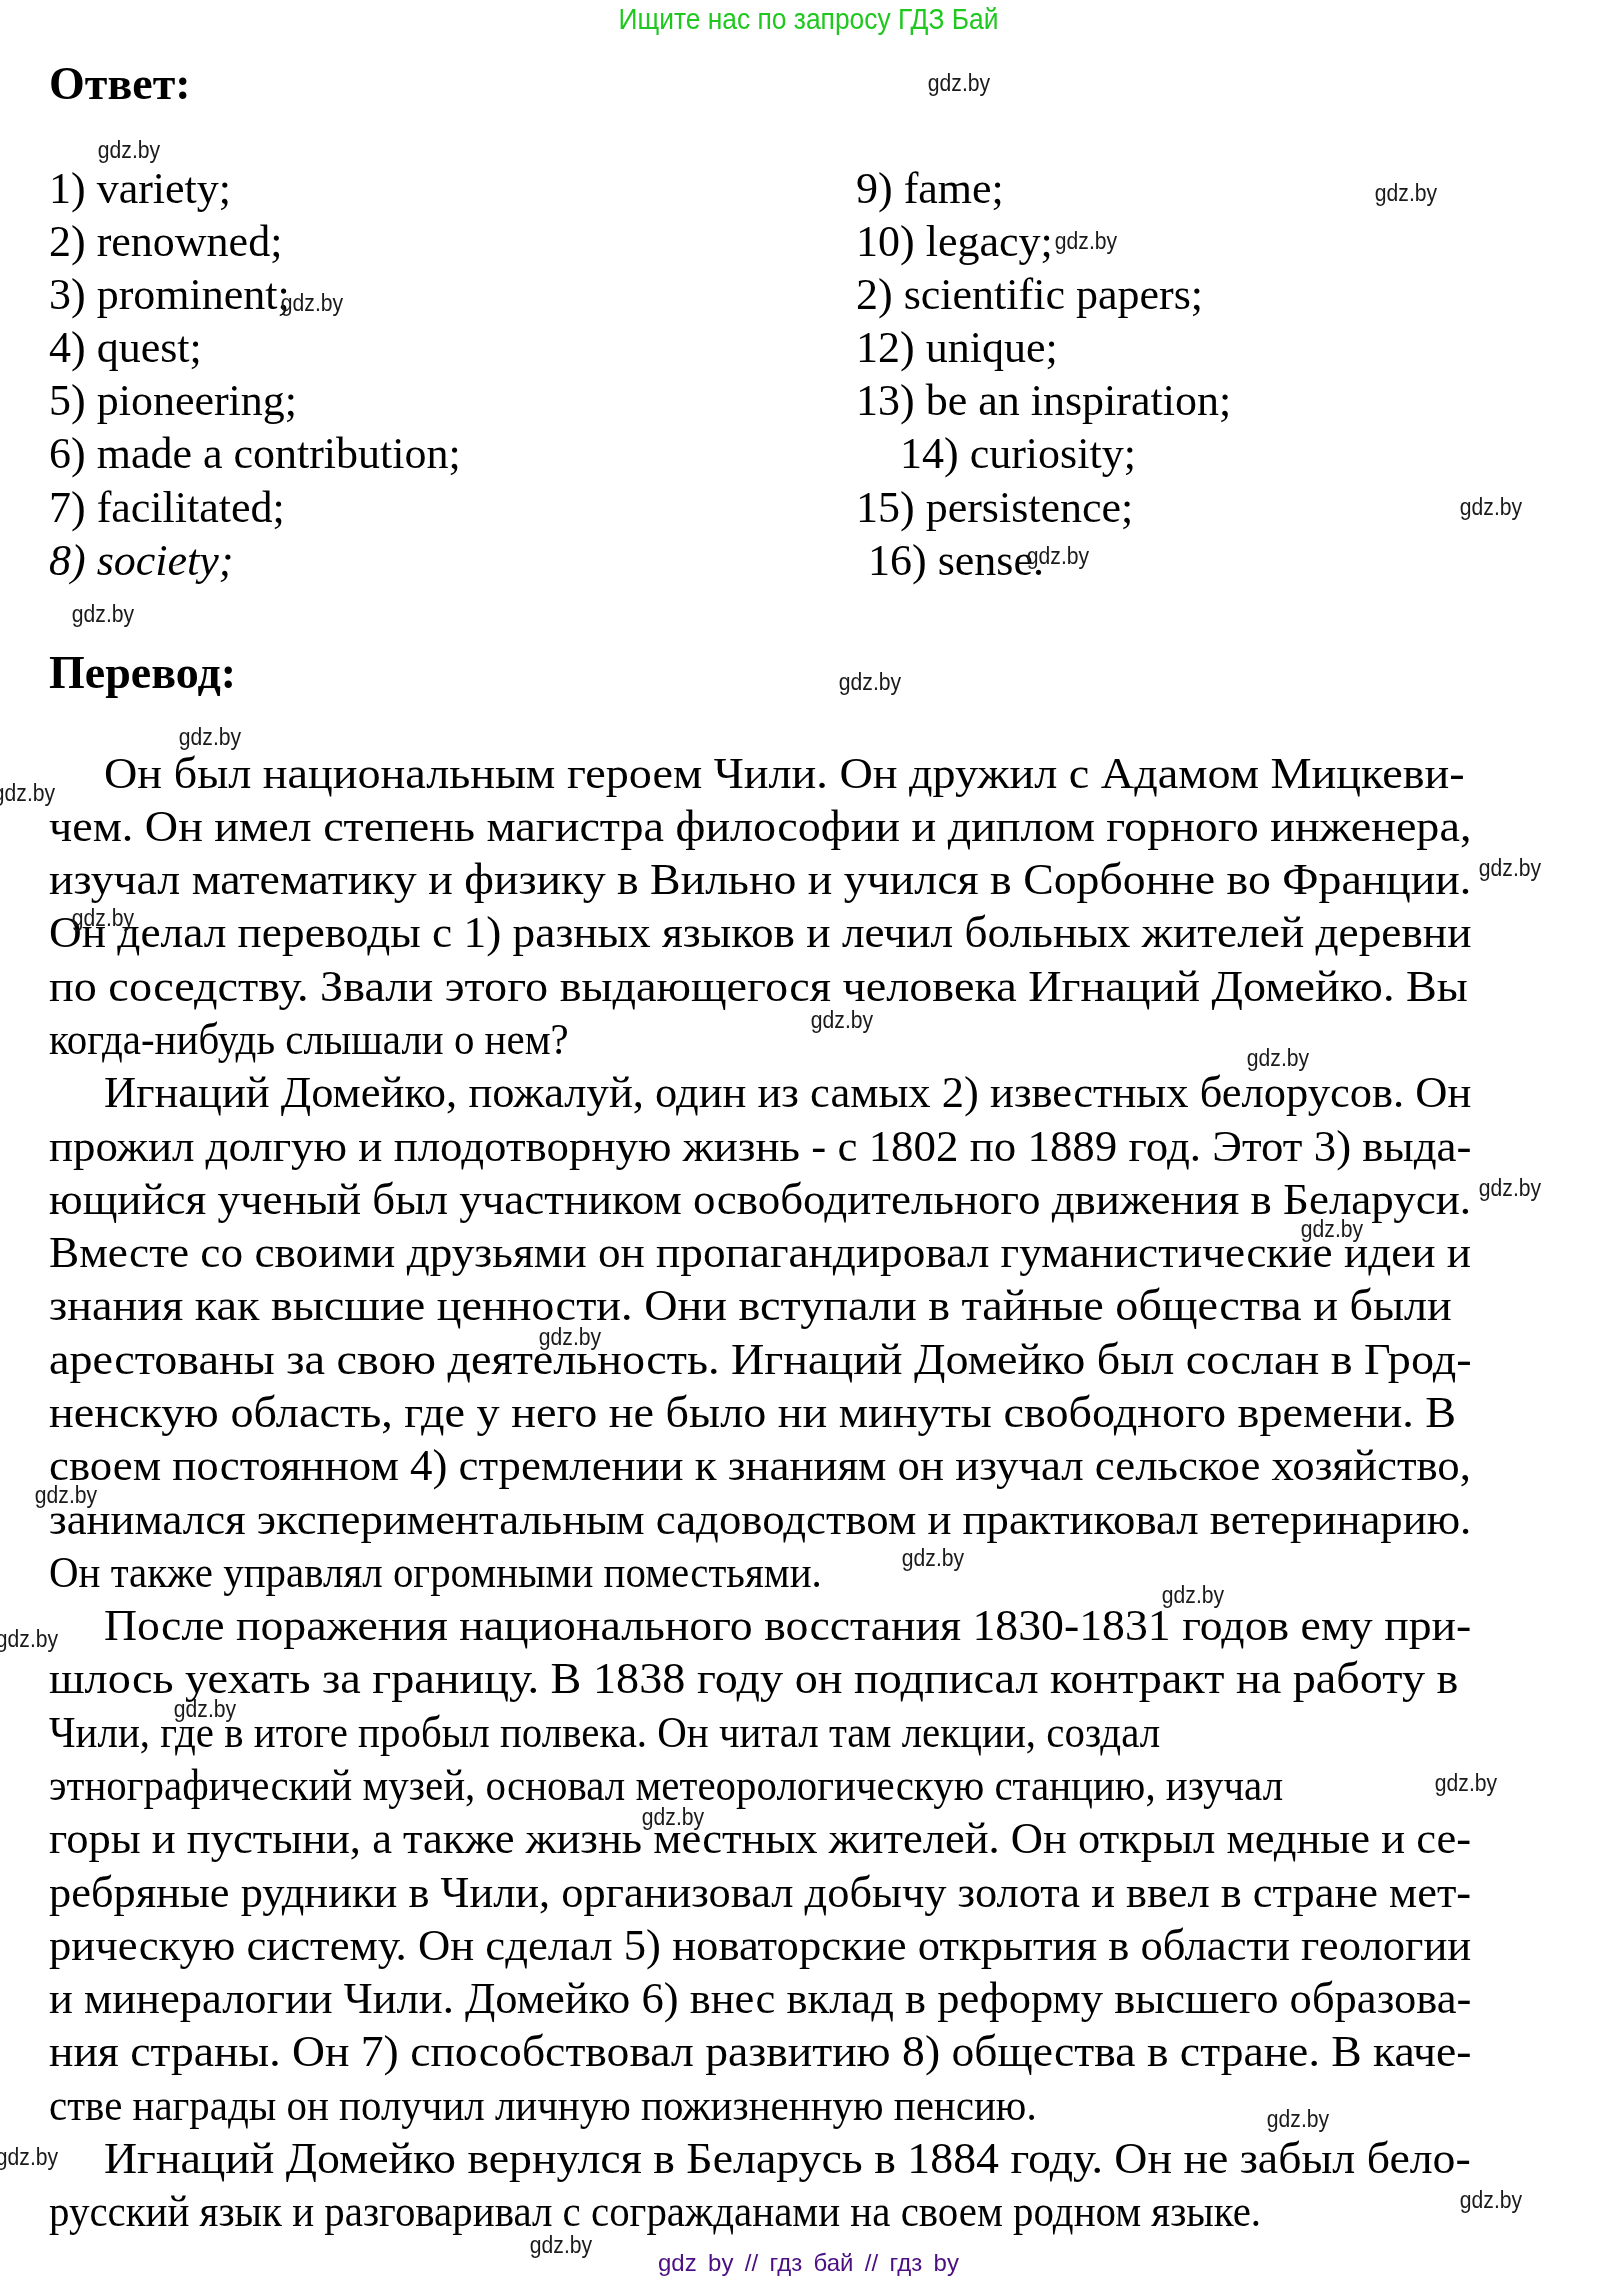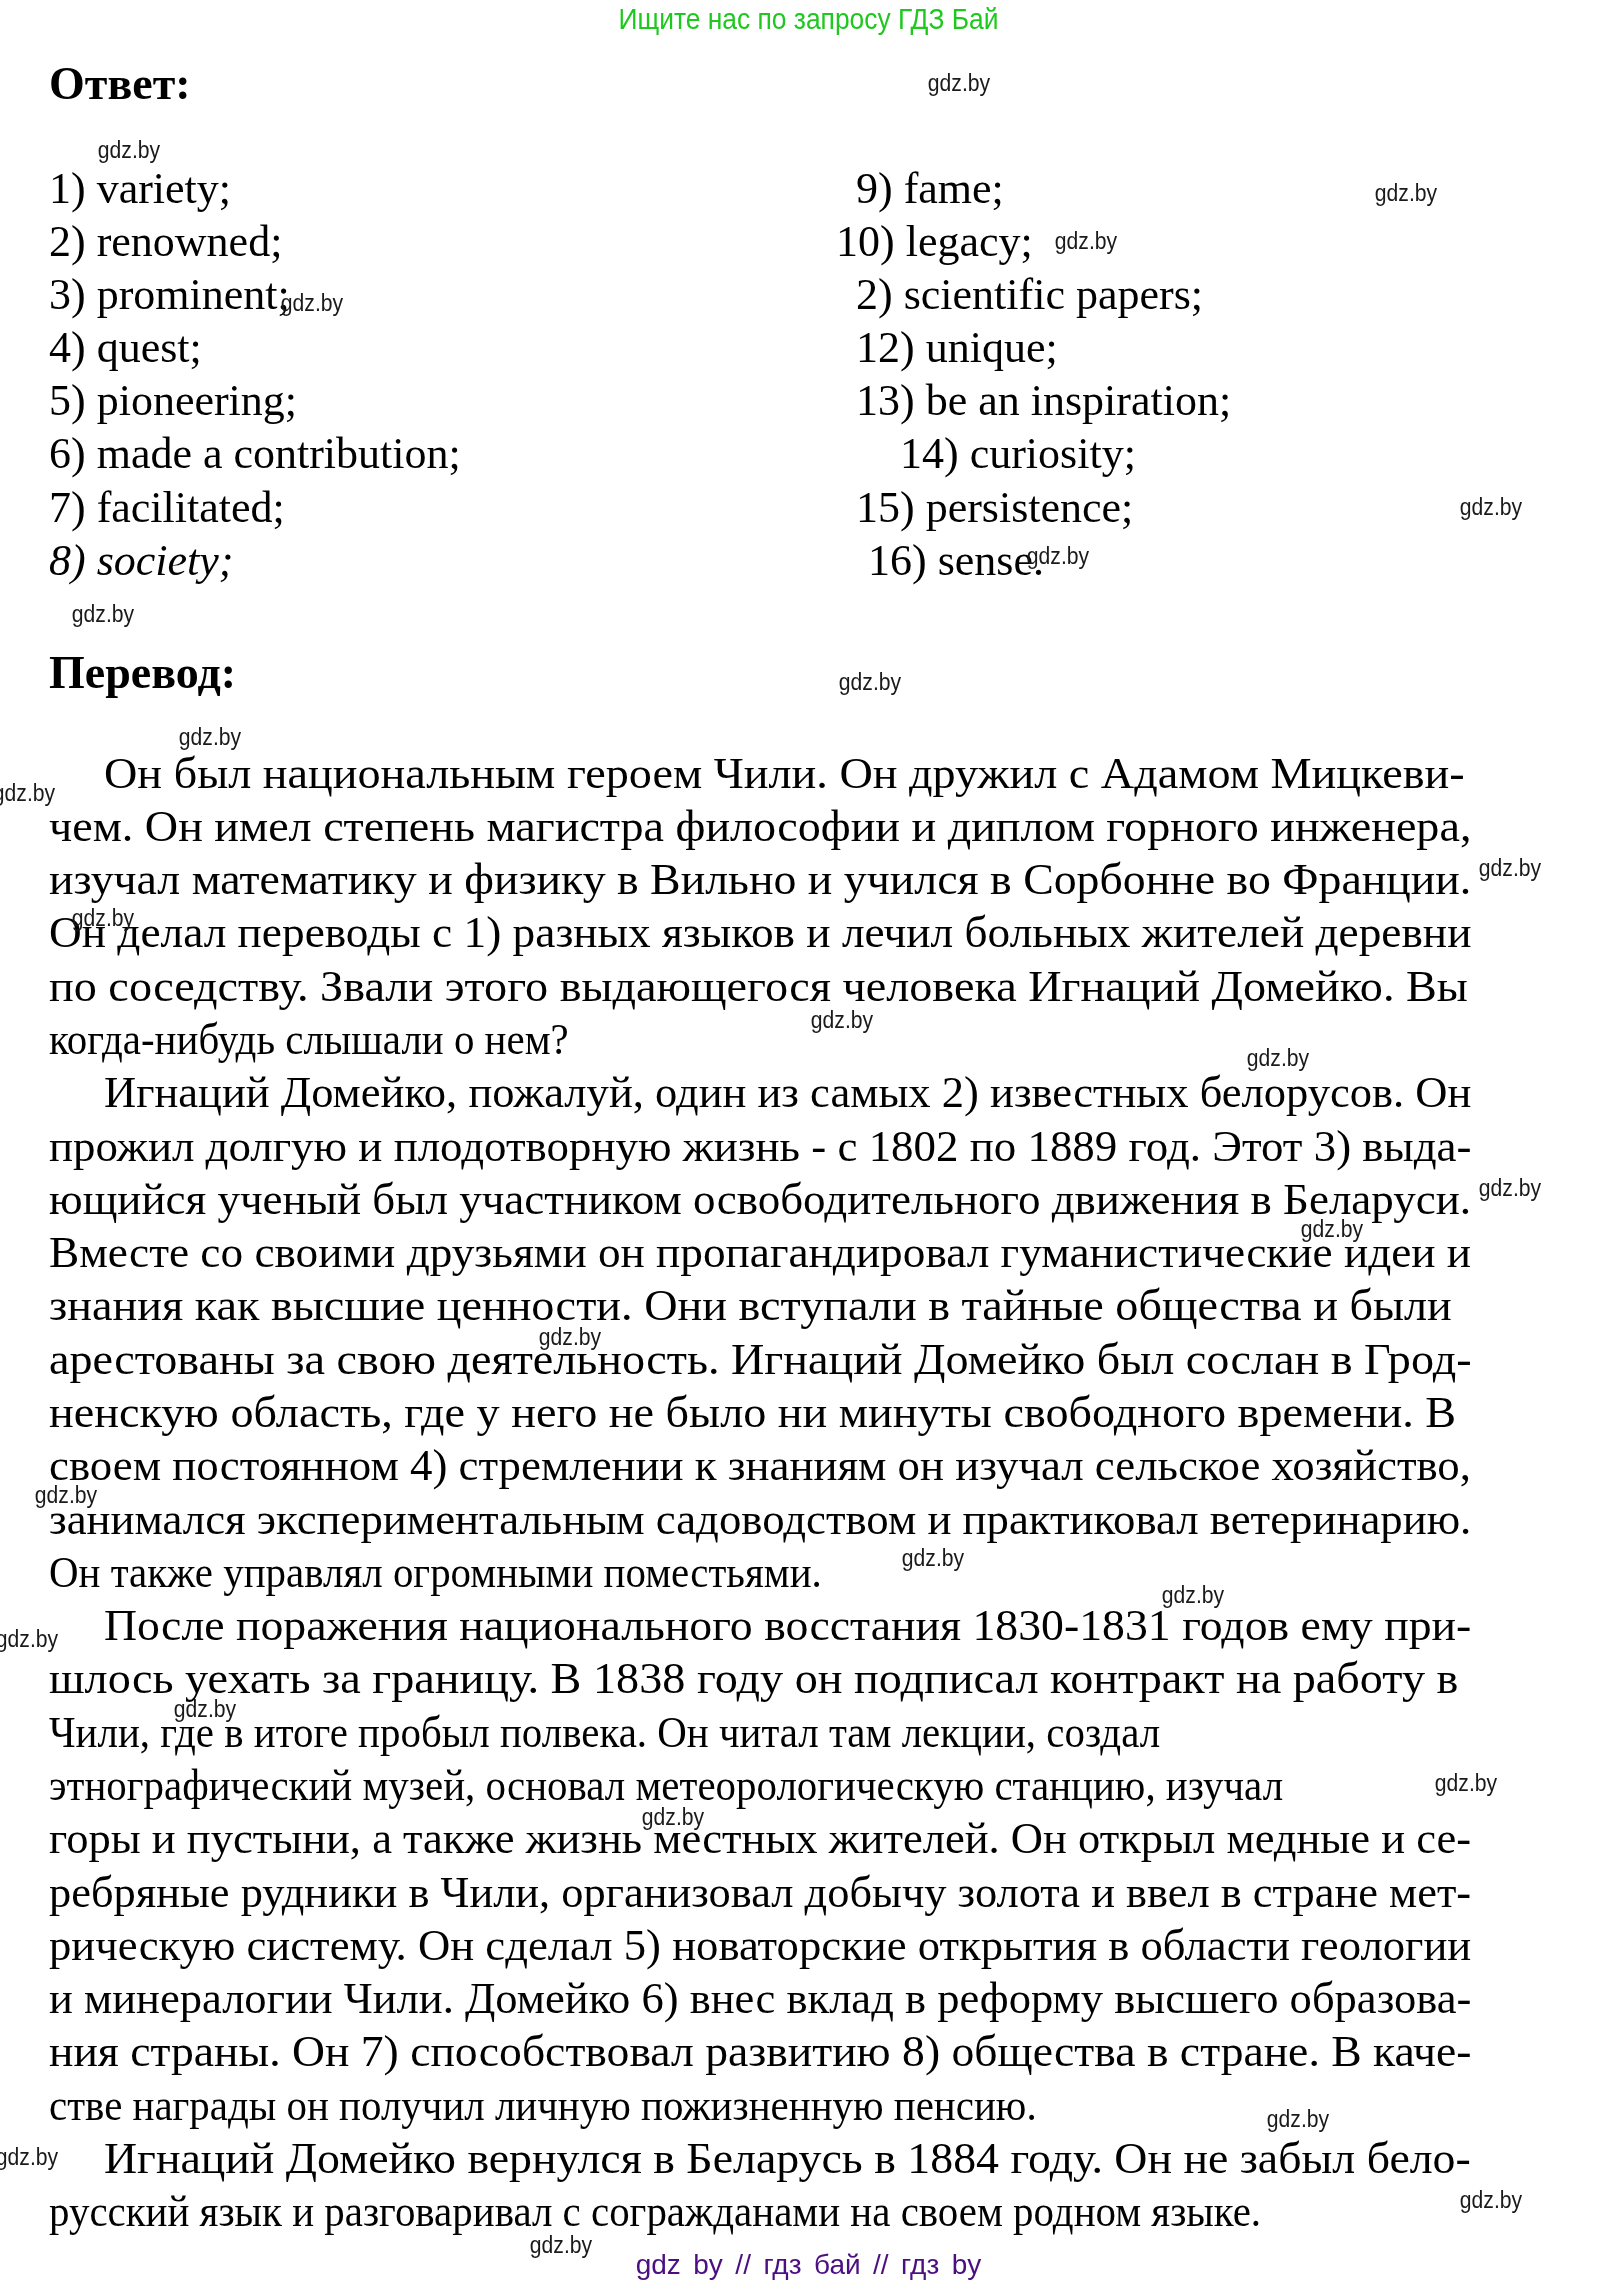--- a/index.html
+++ b/index.html
@@ -5,21 +5,21 @@
   html, body { margin: 0; padding: 0; background: #ffffff; }
   body { width: 1617px; height: 2284px; position: relative; overflow: hidden; }
   .abs { position: absolute; white-space: nowrap; }
   .top-banner {
     left: 0; width: 1617px; top: 1.6px; text-align: center;
     font-family: "Liberation Sans", sans-serif; font-size: 30px; color: #1ec81e;
     transform: scaleX(0.88); transform-origin: 808px 0;
   }
   .footer-banner {
     left: 0; width: 1617px; top: 2249px; text-align: center;
-    font-family: "Liberation Sans", sans-serif; font-size: 28px; color: #4b0f82;
+    font-family: "Liberation Sans", sans-serif; font-size: 24px; color: #4b0f82;
     word-spacing: 4.7px;
   }
   .heading {
     font-family: "Liberation Serif", serif; font-weight: bold; font-size: 46px; color: #000;
     line-height: 1;
   }
   .line {
     font-family: "Liberation Serif", serif; font-size: 44px; color: #000; line-height: 1;
     transform-origin: 0 0;
   }
@@ -42,21 +42,21 @@
       <div class="abs line" style="left:49px; top:220px;font-family:Liberation Serif, serif;">2) renowned;</div>
       <div class="abs line" style="left:49px; top:273px;">3) prominent;</div>
       <div class="abs line" style="left:49px; top:326px;">4) quest;</div>
       <div class="abs line" style="left:49px; top:379px;">5) pioneering;</div>
       <div class="abs line" style="left:49px; top:432px;">6) made a contribution;</div>
       <div class="abs line" style="left:49px; top:486px;">7) facilitated;</div>
       <div class="abs line" style="left:49px; top:539px;font-style:italic;">8) society;</div>
     </div>
   <div id="right-col">
       <div class="abs line" style="left:856px; top:167px;">9) fame;</div>
-      <div class="abs line" style="left:836px; top:220px;">10) legacy;</div>
+      <div class="abs line" style="left:856px; top:220px;">10) legacy;</div>
       <div class="abs line" style="left:856px; top:273px;">2) scientific papers;</div>
       <div class="abs line" style="left:856px; top:326px;">12) unique;</div>
       <div class="abs line" style="left:856px; top:379px;">13) be an inspiration;</div>
       <div class="abs line" style="left:856px; top:432px;margin-left:44px;">14) curiosity;</div>
       <div class="abs line" style="left:856px; top:486px;">15) persistence;</div>
       <div class="abs line" style="left:868px; top:539px;">16) sense.</div>
     </div>
 </div>
 
 <div class="abs heading" style="left:49px; top:650px;">Перевод:</div>

